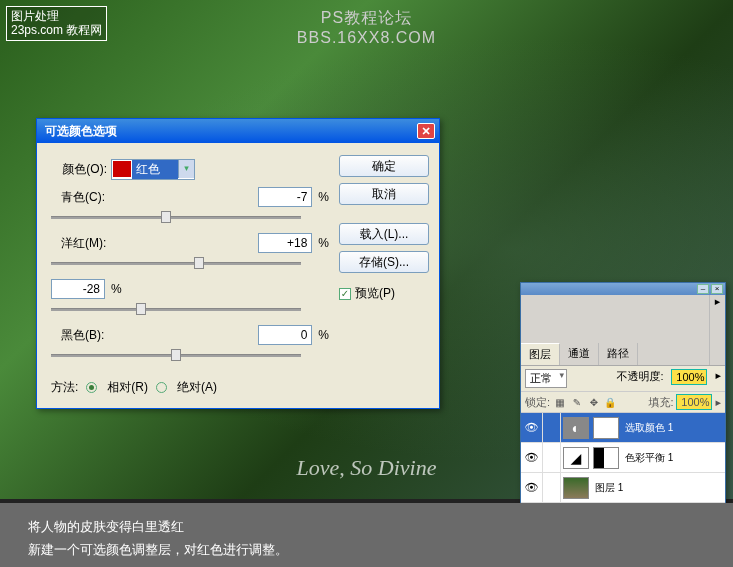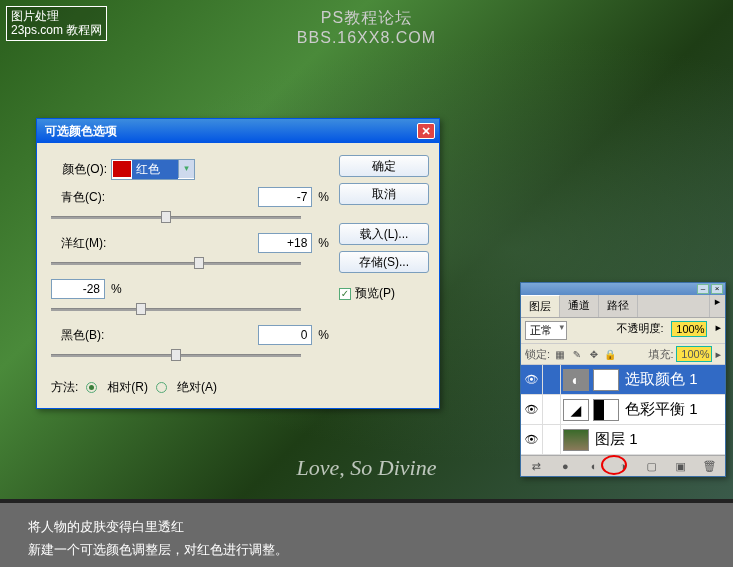--- a/index.html
+++ b/index.html
@@ -38,37 +38,37 @@
 .radio-dot.checked::after { content: ""; width: 5px; height: 5px; background: #3a7e3a; border-radius: 50%; }
 .btn { height: 22px; border: 1px solid #7b9ebd; border-radius: 3px; background: linear-gradient(#fdfdfd,#e4ecf7); font-size: 12px; cursor: pointer; }
 .chk { display: flex; align-items: center; gap: 4px; margin-top: 6px; }
 .chkbox { width: 12px; height: 12px; border: 1px solid #5a7; background: #fff; color: #3a7e3a; text-align: center; line-height: 10px; font-size: 10px; }
 
 
 .panel { position: absolute; top: 282px; left: 520px; width: 206px; background: #ece9d8; border: 1px solid #3a6ea5; font-size: 11px; box-shadow: 2px 2px 6px rgba(0,0,0,0.4); }
 .panel-top { height: 12px; background: linear-gradient(#7ba7d7,#5a8ac7); display: flex; justify-content: flex-end; gap: 2px; padding: 1px 2px; }
 .mini-btn { width: 12px; height: 10px; background: #cde; border: 1px solid #7b9; font-size: 8px; line-height: 8px; text-align: center; }
 .tabs { display: flex; background: #d6d3ce; border-bottom: 1px solid #aaa; }
-.tab { padding: 3px 8px; border-right: 1px solid #bbb; }
+.tab { padding: 3px 8px; border-right: 1px solid #bbb; margin-top: 48px; }
 .tab.active { background: #ece9d8; border-top: 1px solid #fff; }
 .tab-menu { margin-left: auto; width: 16px; text-align: center; border-left: 1px solid #bbb; }
 .panel-row { display: flex; align-items: flex-start; padding: 3px 4px; gap: 8px; border-bottom: 1px solid #ccc; }
 .sel-small { border: 1px solid #999; background: #fff; padding: 1px 14px 1px 4px; position: relative; }
 .sel-small::after { content: "▾"; position: absolute; right: 2px; top: 0; font-size: 9px; color: #666; }
 .num-small { width: 36px; border: 1px solid #14b8a6; background: #fde047; padding: 1px 2px; text-align: right; }
 .lock-row { display: flex; align-items: center; gap: 3px; padding: 2px 4px; border-bottom: 1px solid #ccc; color: #555; }
 .lock-row .ico { width: 14px; height: 14px; display: inline-flex; align-items: center; justify-content: center; font-size: 10px; }
 .layers { max-height: 120px; overflow: hidden; background: #fff; }
 .layer { display: flex; align-items: center; height: 30px; border-bottom: 1px solid #ddd; }
 .layer.active { background: #316ac5; color: #fff; }
 .eye { width: 22px; text-align: center; border-right: 1px solid #ddd; height: 100%; display: flex; align-items: center; justify-content: center; }
 .link-col { width: 18px; border-right: 1px solid #ddd; height: 100%; }
 .thumb-lyr { width: 26px; height: 22px; margin: 0 2px; border: 1px solid #888; background: #ccc; display: flex; align-items: center; justify-content: center; font-size: 14px; }
 .mask { width: 26px; height: 22px; margin: 0 2px; border: 1px solid #888; background: #fff; }
-.layer-name { padding-left: 4px; flex: 1; font-size: 15px; }
+.layer-name { padding-left: 4px; flex: 1; font-size: 10px; }
 .panel-foot { display: flex; border-top: 1px solid #aaa; background: #d6d3ce; padding: 2px; gap: 2px; justify-content: space-around; }
 .foot-ico { width: 20px; height: 16px; display: flex; align-items: center; justify-content: center; font-size: 11px; color: #555; }
 .red-circle { position: absolute; border: 2px solid #e00; border-radius: 50%; width: 26px; height: 20px; bottom: 1px; left: 80px; pointer-events: none; }
 </style>
 </head>
 <body>
 
 <div class="canvas">
   <div class="watermark-tl">
     <div>图片处理</div>

